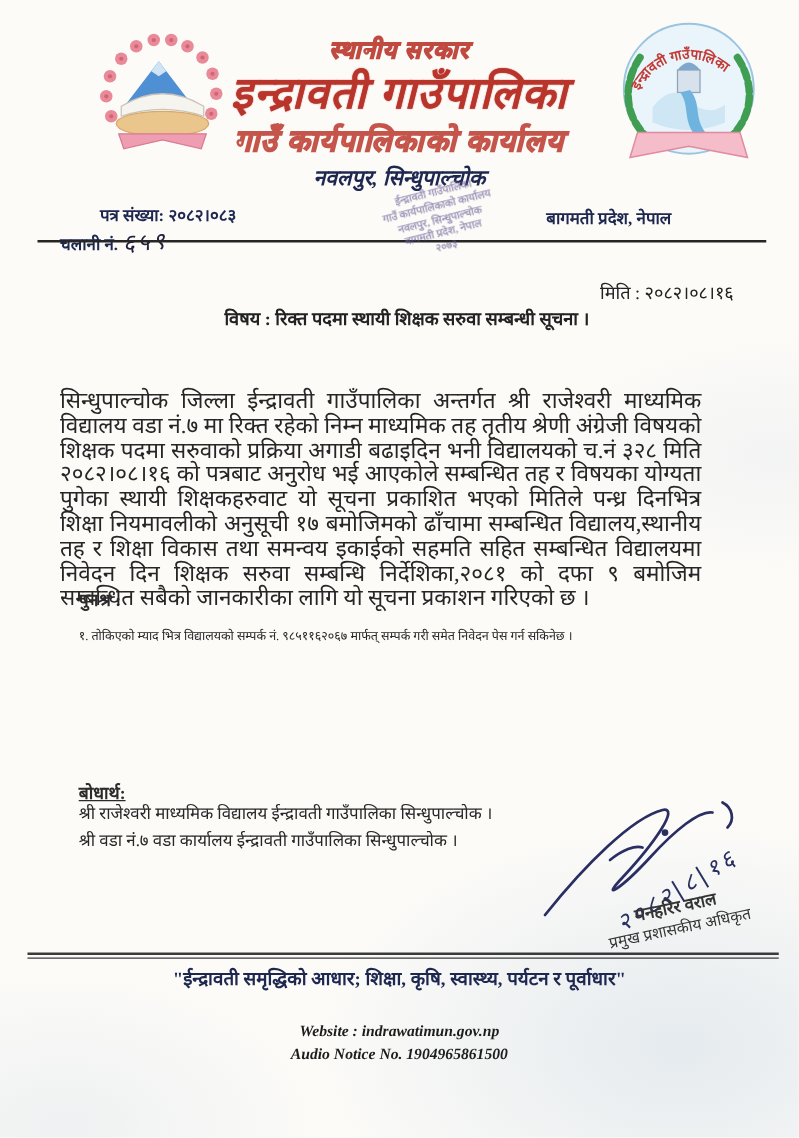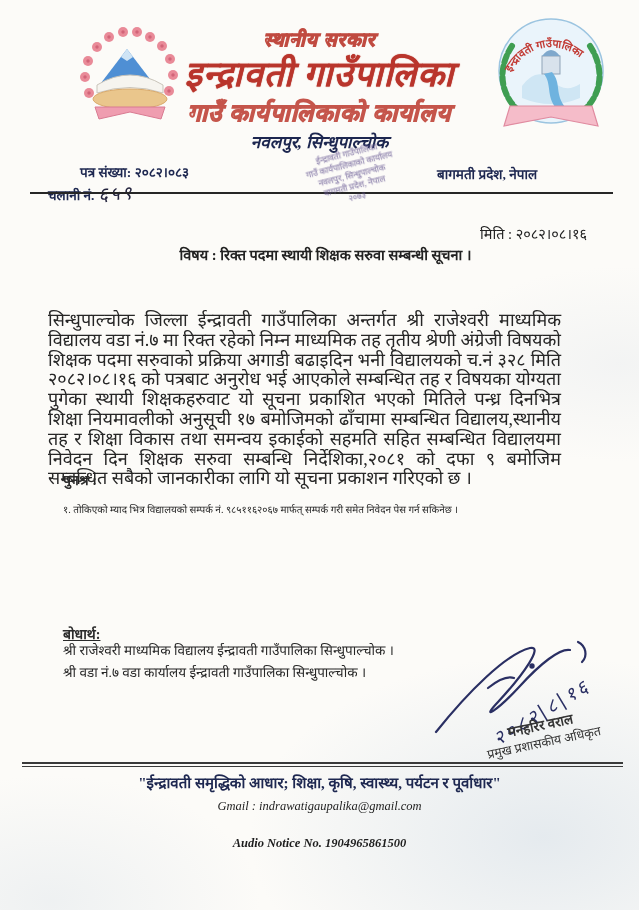--- a/index.html
+++ b/index.html
@@ -188,16 +188,16 @@
     </g>
   </svg>
   <div class="abs sig-date">२०८२|८|१६</div>
   <div class="abs sig-block">
     <div class="sig-name">मनहरिर वराल</div>
     <div class="sig-title">प्रमुख प्रशासकीय अधिकृत</div>
   </div>
 
   <div class="abs rule-bottom"></div>
   <div class="abs slogan">"ईन्द्रावती समृद्धिको आधार; शिक्षा, कृषि, स्वास्थ्य, पर्यटन र पूर्वाधार"</div>
-  <div class="abs ftr-italic ftr-gmail">Gmail : indrawatigaupalika@gmail.com</div>
+  <div class="abs ftr-italic ftr-web">Website : indrawatimun.gov.np</div>
   <div class="abs ftr-italic ftr-audio">Audio Notice No. 1904965861500</div>
 
 </div>
 
 </body></html>

